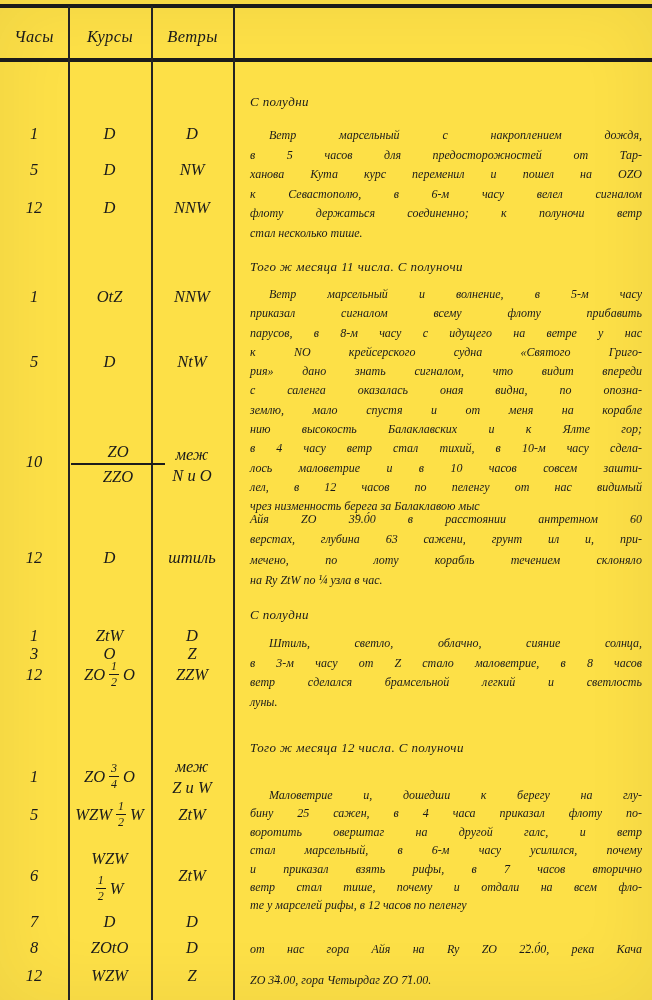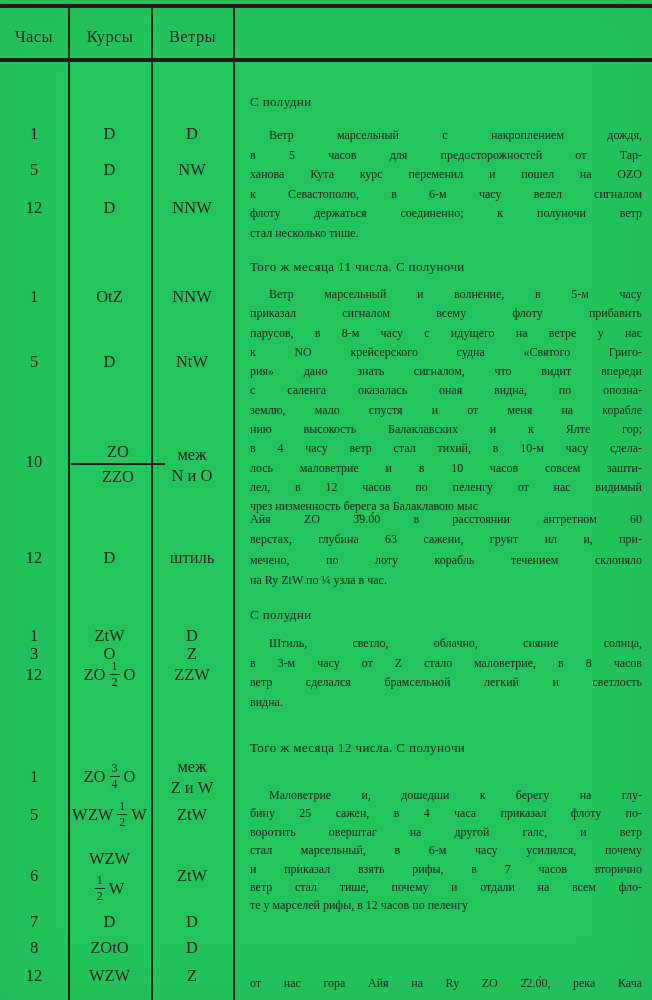--- a/index.html
+++ b/index.html
@@ -39,21 +39,21 @@
   .stk-top{display:block;border-bottom:2px solid #1c1c1c;padding-bottom:1px;line-height:21px;}
   .stk-bot{display:block;padding-top:1px;line-height:21px;text-align:center;}
   .cfrac{display:inline-flex;align-items:center;justify-content:center;gap:4px;}
   .fr{display:inline-flex;flex-direction:column;align-items:center;font-size:12px;line-height:1.15;}
   .fn{border-bottom:1.3px solid #1c1c1c;padding:0 2px;}
   .fd{padding-top:1px;}
 </style>
 </head>
 <body>
 
-<div class="page" style="background: #22c55e; color: rgb(26, 26, 26);">
+<div class="page" style="background: #fde047; color: rgb(26, 26, 26); font-style: italic;">
   <div class="rule top"></div>
   <div class="rule head"></div>
   <div class="vline v1"></div>
   <div class="vline v2"></div>
   <div class="vline v3"></div>
 
   <div class="hdr hours">Часы</div>
   <div class="hdr courses">Курсы</div>
   <div class="hdr winds">Ветры</div>
 
@@ -203,28 +203,28 @@
     <div class="rpar" style="top: 509px;">
       <div class="tline" style="height: 20.3px; line-height: 20.3px;">Айя ZO 3̆9.0́0 в расстоянии антретном 60</div>
       <div class="tline" style="height: 20.3px; line-height: 20.3px;">верстах, глубина 63 сажени, грунт ил и, при-</div>
       <div class="tline" style="height: 20.3px; line-height: 20.3px;">мечено, по лоту корабль течением склоняло</div>
       <div class="tline last" style="height: 20.3px; line-height: 20.3px;">на Ry ZtW по ¼ узла в час.</div>
     </div>
     <div class="rpar" style="top: 634px;">
       <div class="tline ind" style="height: 19.6px; line-height: 19.6px;">Штиль, светло, облачно, сияние солнца,</div>
       <div class="tline" style="height: 19.6px; line-height: 19.6px;">в 3-м часу от Z стало маловетрие, в 8 часов</div>
       <div class="tline" style="height: 19.6px; line-height: 19.6px;">ветр сделался брамсельной легкий и светлость</div>
-      <div class="tline last" style="height: 19.6px; line-height: 19.6px;">видна.</div>
+      <div class="tline last" style="height: 19.6px; line-height: 19.6px;">луны.</div>
     </div>
     <div class="rpar" style="top: 786px;">
       <div class="tline ind" style="height: 18.4px; line-height: 18.4px;">Маловетрие и, дошедши к берегу на глу-</div>
       <div class="tline" style="height: 18.4px; line-height: 18.4px;">бину 25 сажен, в 4 часа приказал флоту по-</div>
       <div class="tline" style="height: 18.4px; line-height: 18.4px;">воротить оверштаг на другой галс, и ветр</div>
       <div class="tline" style="height: 18.4px; line-height: 18.4px;">стал марсельный, в 6-м часу усилился, почему</div>
       <div class="tline" style="height: 18.4px; line-height: 18.4px;">и приказал взять рифы, в 7 часов вторично</div>
       <div class="tline" style="height: 18.4px; line-height: 18.4px;">ветр стал тише, почему и отдали на всем фло-</div>
       <div class="tline last" style="height: 18.4px; line-height: 18.4px;">те у марселей рифы, в 12 часов по пеленгу</div>
     </div>
     <div class="rpar" style="top: 934px;">
-      <div class="tline" style="height: 30.5px; line-height: 30.5px; margin-top: 34px;">от нас гора Айя на Ry ZO 2̆2.0́0, река Кача</div>
+      <div class="tline" style="height: 30.5px; line-height: 30.5px;">от нас гора Айя на Ry ZO 2̆2.0́0, река Кача</div>
       <div class="tline last" style="height: 30.5px; line-height: 30.5px;">ZO 3̆4.00, гора Четырдаг ZO 7̆1.00.</div>
     </div>
   </div>
 
 </body></html>

